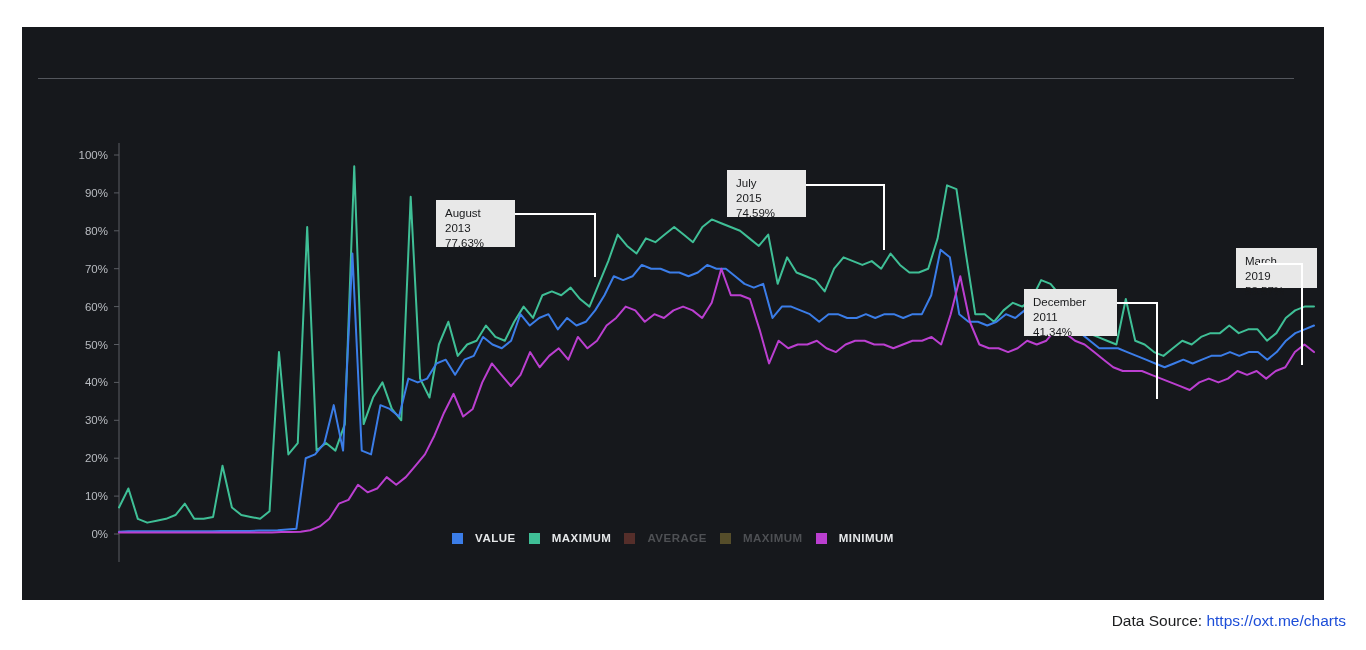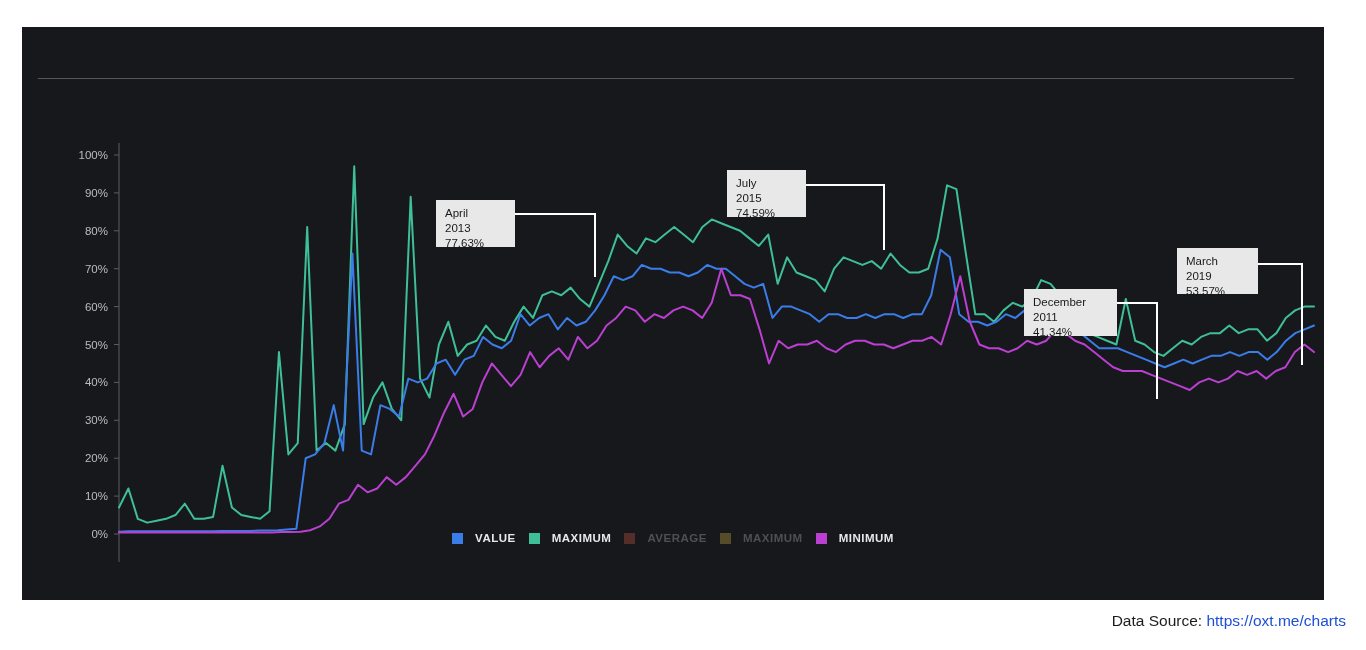--- a/index.html
+++ b/index.html
@@ -89,30 +89,30 @@
         <text x="86" y="147.8" text-anchor="end" class="ytick">80%</text>
         <line x1="92" y1="105.89999999999998" x2="97" y2="105.89999999999998" stroke="#5a5d63" stroke-width="1"></line>
         <text x="86" y="109.89999999999998" text-anchor="end" class="ytick">90%</text>
         <line x1="92" y1="68" x2="97" y2="68" stroke="#5a5d63" stroke-width="1"></line>
         <text x="86" y="72" text-anchor="end" class="ytick">100%</text>
         <path d="M97.00 420.47 L106.41 401.52 L115.82 431.84 L125.23 435.63 L134.64 433.74 L144.05 431.84 L153.46 428.05 L162.87 416.68 L172.28 431.84 L181.69 431.84 L191.09 429.94 L200.50 378.78 L209.91 420.47 L219.32 428.05 L228.73 429.94 L238.14 431.84 L247.55 424.26 L256.96 265.08 L266.37 367.41 L275.78 356.04 L285.19 140.01 L294.60 363.62 L304.01 356.04 L313.42 363.62 L322.83 337.09 L332.24 79.37 L341.65 337.09 L351.06 310.56 L360.46 295.40 L369.87 321.93 L379.28 333.30 L388.69 109.69 L398.10 291.61 L407.51 310.56 L416.92 257.50 L426.33 234.76 L435.74 268.87 L445.15 257.50 L454.56 253.71 L463.97 238.55 L473.38 249.92 L482.79 253.71 L492.20 234.76 L501.61 219.60 L511.02 230.97 L520.43 208.23 L529.83 204.44 L539.24 208.23 L548.65 200.65 L558.06 212.02 L567.47 219.60 L576.88 196.86 L586.29 174.12 L595.70 147.59 L605.11 158.96 L614.52 166.54 L623.93 151.38 L633.34 155.17 L642.75 147.59 L652.16 140.01 L661.57 147.59 L670.98 155.17 L680.39 140.01 L689.80 132.43 L699.20 136.22 L708.61 140.01 L718.02 143.80 L727.43 151.38 L736.84 158.96 L746.25 147.59 L755.66 196.86 L765.07 170.33 L774.48 185.49 L783.89 189.28 L793.30 193.07 L802.71 204.44 L812.12 181.70 L821.53 170.33 L830.94 174.12 L840.35 177.91 L849.76 174.12 L859.17 181.70 L868.57 166.54 L877.98 177.91 L887.39 185.49 L896.80 185.49 L906.21 181.70 L915.62 151.38 L925.03 98.32 L934.44 102.11 L943.85 166.54 L953.26 227.18 L962.67 227.18 L972.08 234.76 L981.49 223.39 L990.90 215.81 L1000.31 219.60 L1009.72 212.02 L1019.13 193.07 L1028.54 196.86 L1037.94 208.23 L1047.35 215.81 L1056.76 230.97 L1066.17 246.13 L1075.58 249.92 L1084.99 253.71 L1094.40 257.50 L1103.81 212.02 L1113.22 253.71 L1122.63 257.50 L1132.04 265.08 L1141.45 268.87 L1150.86 261.29 L1160.27 253.71 L1169.68 257.50 L1179.09 249.92 L1188.50 246.13 L1197.91 246.13 L1207.31 238.55 L1216.72 246.13 L1226.13 242.34 L1235.54 242.34 L1244.95 253.71 L1254.36 246.13 L1263.77 230.97 L1273.18 223.39 L1282.59 219.60 L1292.00 219.60" fill="none" stroke="#3fbf96" stroke-width="2" stroke-linejoin="round" stroke-linecap="round"></path>
         <path d="M97.00 444.73 L106.34 444.35 L115.67 444.35 L125.01 444.35 L134.34 444.35 L143.68 444.35 L153.02 444.35 L162.35 444.35 L171.69 444.35 L181.02 444.35 L190.36 444.35 L199.70 443.97 L209.03 443.97 L218.37 443.97 L227.70 443.97 L237.04 443.59 L246.38 443.59 L255.71 443.21 L265.05 442.45 L274.38 441.69 L283.72 371.20 L293.05 367.41 L302.39 356.04 L311.73 318.14 L321.06 363.62 L330.40 166.54 L339.73 363.62 L349.07 367.41 L358.41 318.14 L367.74 321.93 L377.08 329.51 L386.41 291.61 L395.75 295.40 L405.09 291.61 L414.42 276.45 L423.76 272.66 L433.09 287.82 L442.43 272.66 L451.77 268.87 L461.10 249.92 L470.44 257.50 L479.77 261.29 L489.11 253.71 L498.45 227.18 L507.78 238.55 L517.12 230.97 L526.45 227.18 L535.79 242.34 L545.13 230.97 L554.46 238.55 L563.80 234.76 L573.13 223.39 L582.47 208.23 L591.80 189.28 L601.14 193.07 L610.48 189.28 L619.81 177.91 L629.15 181.70 L638.48 181.70 L647.82 185.49 L657.16 185.49 L666.49 189.28 L675.83 185.49 L685.16 177.91 L694.50 181.70 L703.84 181.70 L713.17 189.28 L722.51 196.86 L731.84 200.65 L741.18 196.86 L750.52 230.97 L759.85 219.60 L769.19 219.60 L778.52 223.39 L787.86 227.18 L797.20 234.76 L806.53 227.18 L815.87 227.18 L825.20 230.97 L834.54 230.97 L843.88 227.18 L853.21 230.97 L862.55 227.18 L871.88 227.18 L881.22 230.97 L890.55 227.18 L899.89 227.18 L909.23 208.23 L918.56 162.75 L927.90 170.33 L937.23 227.18 L946.57 234.76 L955.91 234.76 L965.24 238.55 L974.58 234.76 L983.91 227.18 L993.25 230.97 L1002.59 223.39 L1011.92 212.02 L1021.26 212.02 L1030.59 219.60 L1039.93 227.18 L1049.27 234.76 L1058.60 246.13 L1067.94 253.71 L1077.27 261.29 L1086.61 261.29 L1095.95 261.29 L1105.28 265.08 L1114.62 268.87 L1123.95 272.66 L1133.29 276.45 L1142.63 280.24 L1151.96 276.45 L1161.30 272.66 L1170.63 276.45 L1179.97 272.66 L1189.30 268.87 L1198.64 268.87 L1207.98 265.08 L1217.31 268.87 L1226.65 265.08 L1235.98 265.08 L1245.32 272.66 L1254.66 265.08 L1263.99 253.71 L1273.33 246.13 L1282.66 242.34 L1292.00 238.55" fill="none" stroke="#3b7de8" stroke-width="2" stroke-linejoin="round" stroke-linecap="round"></path>
         <path d="M97.00 445.48 L106.56 445.48 L116.12 445.48 L125.68 445.48 L135.24 445.48 L144.80 445.48 L154.36 445.48 L163.92 445.48 L173.48 445.48 L183.04 445.48 L192.60 445.48 L202.16 445.48 L211.72 445.48 L221.28 445.48 L230.84 445.48 L240.40 445.48 L249.96 445.48 L259.52 445.11 L269.08 445.11 L278.64 444.73 L288.20 443.21 L297.76 439.42 L307.32 431.84 L316.88 416.68 L326.44 412.89 L336.00 397.73 L345.56 405.31 L355.12 401.52 L364.68 390.15 L374.24 397.73 L383.80 390.15 L393.36 378.78 L402.92 367.41 L412.48 348.46 L422.04 325.72 L431.60 306.77 L441.16 329.51 L450.72 321.93 L460.28 295.40 L469.84 276.45 L479.40 287.82 L488.96 299.19 L498.52 287.82 L508.08 265.08 L517.64 280.24 L527.20 268.87 L536.76 261.29 L546.32 272.66 L555.88 249.92 L565.44 261.29 L575.00 253.71 L584.56 238.55 L594.12 230.97 L603.68 219.60 L613.24 223.39 L622.80 234.76 L632.36 227.18 L641.92 230.97 L651.48 223.39 L661.04 219.60 L670.60 223.39 L680.16 230.97 L689.72 215.81 L699.28 181.70 L708.84 208.23 L718.40 208.23 L727.96 212.02 L737.52 242.34 L747.08 276.45 L756.64 253.71 L766.20 261.29 L775.76 257.50 L785.32 257.50 L794.88 253.71 L804.44 261.29 L814.00 265.08 L823.56 257.50 L833.12 253.71 L842.68 253.71 L852.24 257.50 L861.80 257.50 L871.36 261.29 L880.92 257.50 L890.48 253.71 L900.04 253.71 L909.60 249.92 L919.16 257.50 L928.72 227.18 L938.28 189.28 L947.84 234.76 L957.40 257.50 L966.96 261.29 L976.52 261.29 L986.08 265.08 L995.64 261.29 L1005.20 253.71 L1014.76 257.50 L1024.32 253.71 L1033.88 242.34 L1043.44 246.13 L1053.00 253.71 L1062.56 257.50 L1072.12 265.08 L1081.68 272.66 L1091.24 280.24 L1100.80 284.03 L1110.36 284.03 L1119.92 284.03 L1129.48 287.82 L1139.04 291.61 L1148.60 295.40 L1158.16 299.19 L1167.72 302.98 L1177.28 295.40 L1186.84 291.61 L1196.40 295.40 L1205.96 291.61 L1215.52 284.03 L1225.08 287.82 L1234.64 284.03 L1244.20 291.61 L1253.76 284.03 L1263.32 280.24 L1272.88 265.08 L1282.44 257.50 L1292.00 265.08" fill="none" stroke="#bb3fd0" stroke-width="2" stroke-linejoin="round" stroke-linecap="round"></path>
       </svg>
     <div id="annolayer">
-        <div class="anno" style="left: 414px; top: 113px; width: 79px; height: 47px;"><div>April</div><div>2013</div><div>77.63%</div></div>
+        <div class="anno" style="left: 414px; top: 113px; width: 79px; height: 47px;"><div>August</div><div>2013</div><div>77.63%</div></div>
         <div class="leader" style="left: 493px; top: 126px; width: 80px; height: 2px;"></div>
         <div class="leader" style="left: 572px; top: 126px; width: 2px; height: 64px;"></div>
         <div class="anno" style="left: 705px; top: 83px; width: 79px; height: 47px;"><div>July</div><div>2015</div><div>74.59%</div></div>
         <div class="leader" style="left: 784px; top: 97px; width: 78px; height: 2px;"></div>
         <div class="leader" style="left: 861px; top: 97px; width: 2px; height: 66px;"></div>
         <div class="anno" style="left: 1002px; top: 202px; width: 93px; height: 47px;"><div>December</div><div>2011</div><div>41.34%</div></div>
         <div class="leader" style="left: 1095px; top: 215px; width: 40px; height: 2px;"></div>
         <div class="leader" style="left: 1134px; top: 215px; width: 2px; height: 97px;"></div>
-        <div class="anno" style="left: 1155px; top: 161px; width: 81px; height: 46px;"><div>March</div><div>2019</div><div>53.57%</div></div>
+        <div class="anno" style="left: 1214px; top: 161px; width: 81px; height: 40px;"><div>March</div><div>2019</div><div>53.57%</div></div>
         <div class="leader" style="left: 1236px; top: 176px; width: 44px; height: 2px;"></div>
         <div class="leader" style="left: 1279px; top: 176px; width: 2px; height: 102px;"></div>
       </div>
   </div>
 
   <div id="legend">
       <div class="lgitem">
         <span class="lgsw" style="background: rgb(59, 125, 232);"></span>
         <span class="lglbl">VALUE</span>
       </div>

